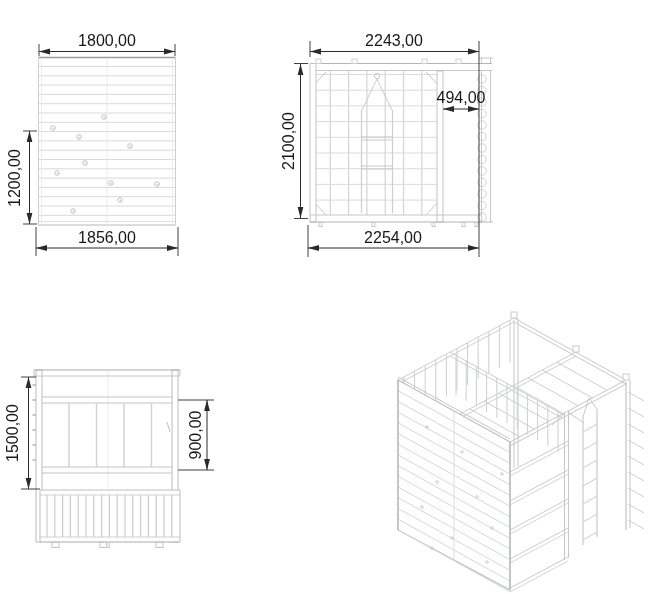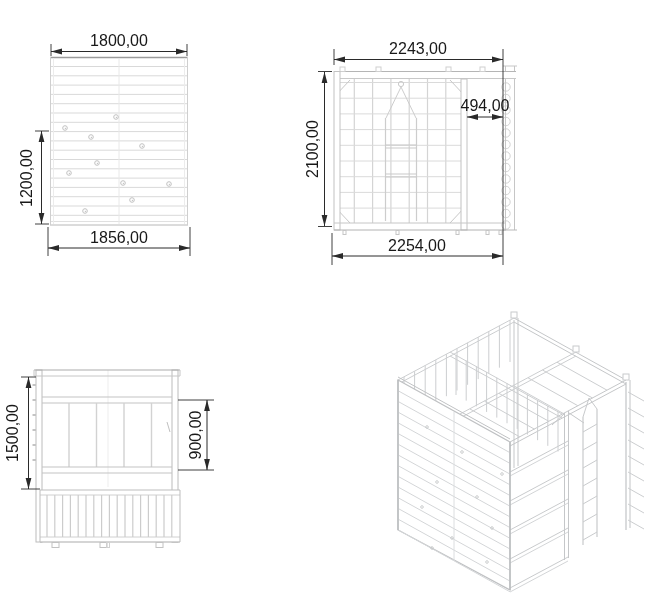--- a/index.html
+++ b/index.html
@@ -9,21 +9,21 @@
   }
   .view{position:absolute;}
   svg{display:block;}
   svg text{font-family:"Liberation Sans",sans-serif;font-size:16px;fill:#181818;}
   .dim{stroke:#2a2a2a;stroke-width:1;fill:none;}
   .ext{stroke:#2a2a2a;stroke-width:0.9;fill:none;}
 </style>
 </head>
 <body>
 
-<div class="view" style="left:12px;top:0;">
+<div class="view" style="left:0;top:0;">
 <svg width="240" height="280" viewBox="0 0 240 280">
   <defs>
     <marker id="m1" markerWidth="12" markerHeight="9" refX="11.5" refY="4.5" orient="auto-start-reverse" markerUnits="userSpaceOnUse">
       <path d="M11.5,4.5 L0.5,1.6 L0.5,7.4 Z" fill="#2a2a2a"></path>
     </marker>
   </defs>
 
   <g>
     <rect x="38" y="57" width="138" height="168" fill="#ffffff" stroke="none"></rect>
     <line x1="38" y1="57.5" x2="176" y2="57.5" stroke="#9b9b9b" stroke-width="1.5"></line>
@@ -93,21 +93,21 @@
 
   <g>
     <line class="ext" x1="36" y1="227" x2="36" y2="256"></line>
     <line class="ext" x1="178" y1="227" x2="178" y2="256"></line>
     <line class="dim" x1="36" y1="248" x2="178" y2="248" marker-start="url(#m1)" marker-end="url(#m1)"></line>
     <text x="107" y="243" text-anchor="middle">1856,00</text>
   </g>
 </svg>
 </div>
 
-<div class="view" style="left:280px;top:8px;margin-left:24px;">
+<div class="view" style="left:280px;top:0;">
 <svg width="245" height="280" viewBox="0 0 245 280">
   <defs>
     <marker id="m2" markerWidth="12" markerHeight="9" refX="11.5" refY="4.5" orient="auto-start-reverse" markerUnits="userSpaceOnUse">
       <path d="M11.5,4.5 L0.5,1.6 L0.5,7.4 Z" fill="#2a2a2a"></path>
     </marker>
   </defs>
 
   <g>
     <g>
           <circle cx="202" cy="79" r="4.2" fill="#ffffff" stroke="#d2d2d2" stroke-width="1"></circle>

